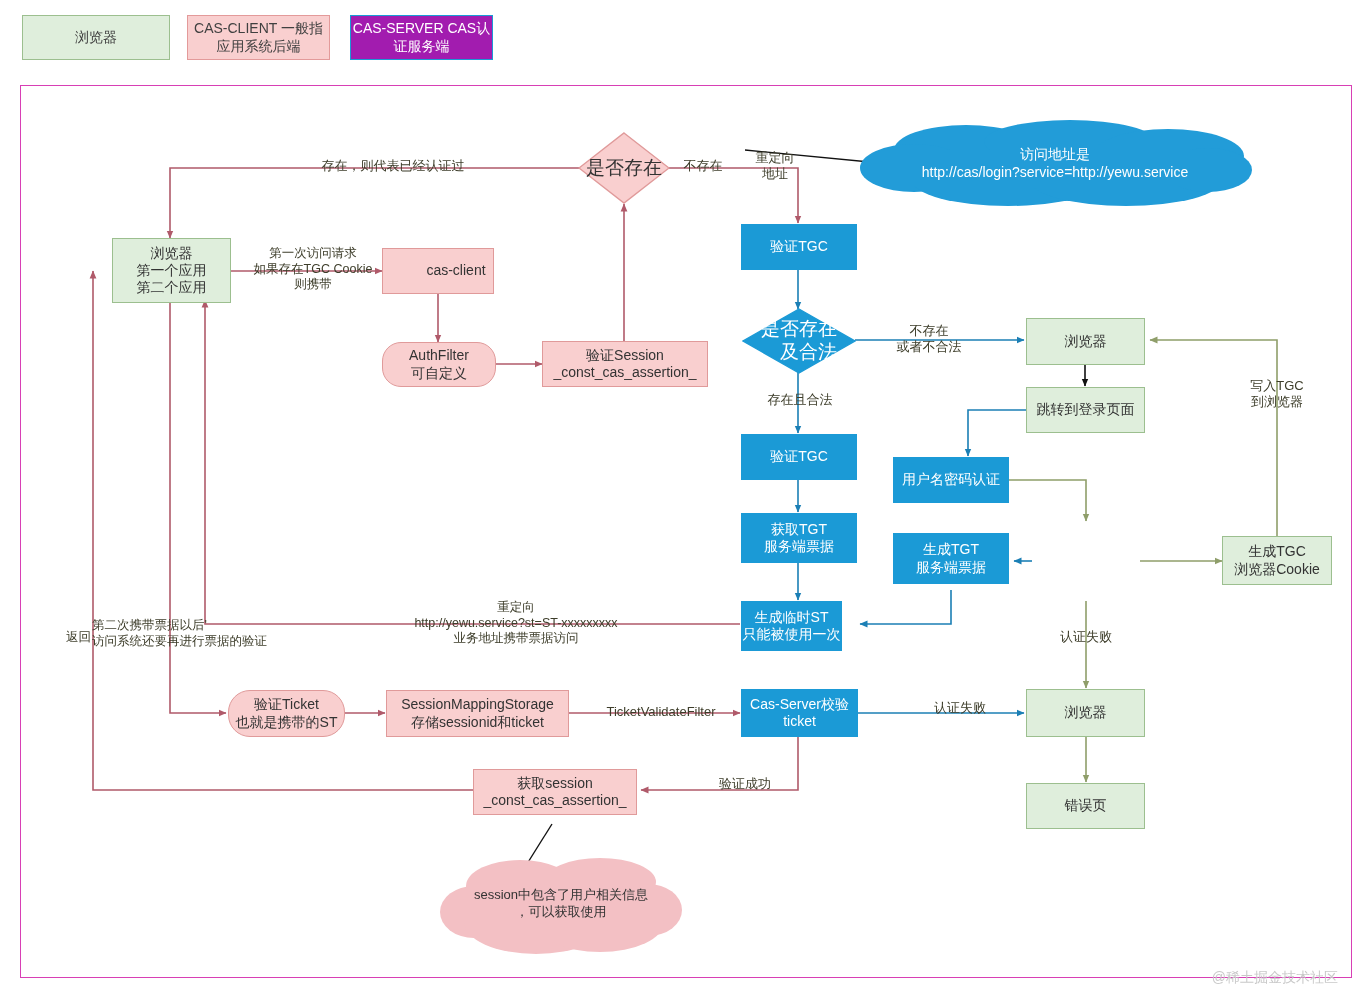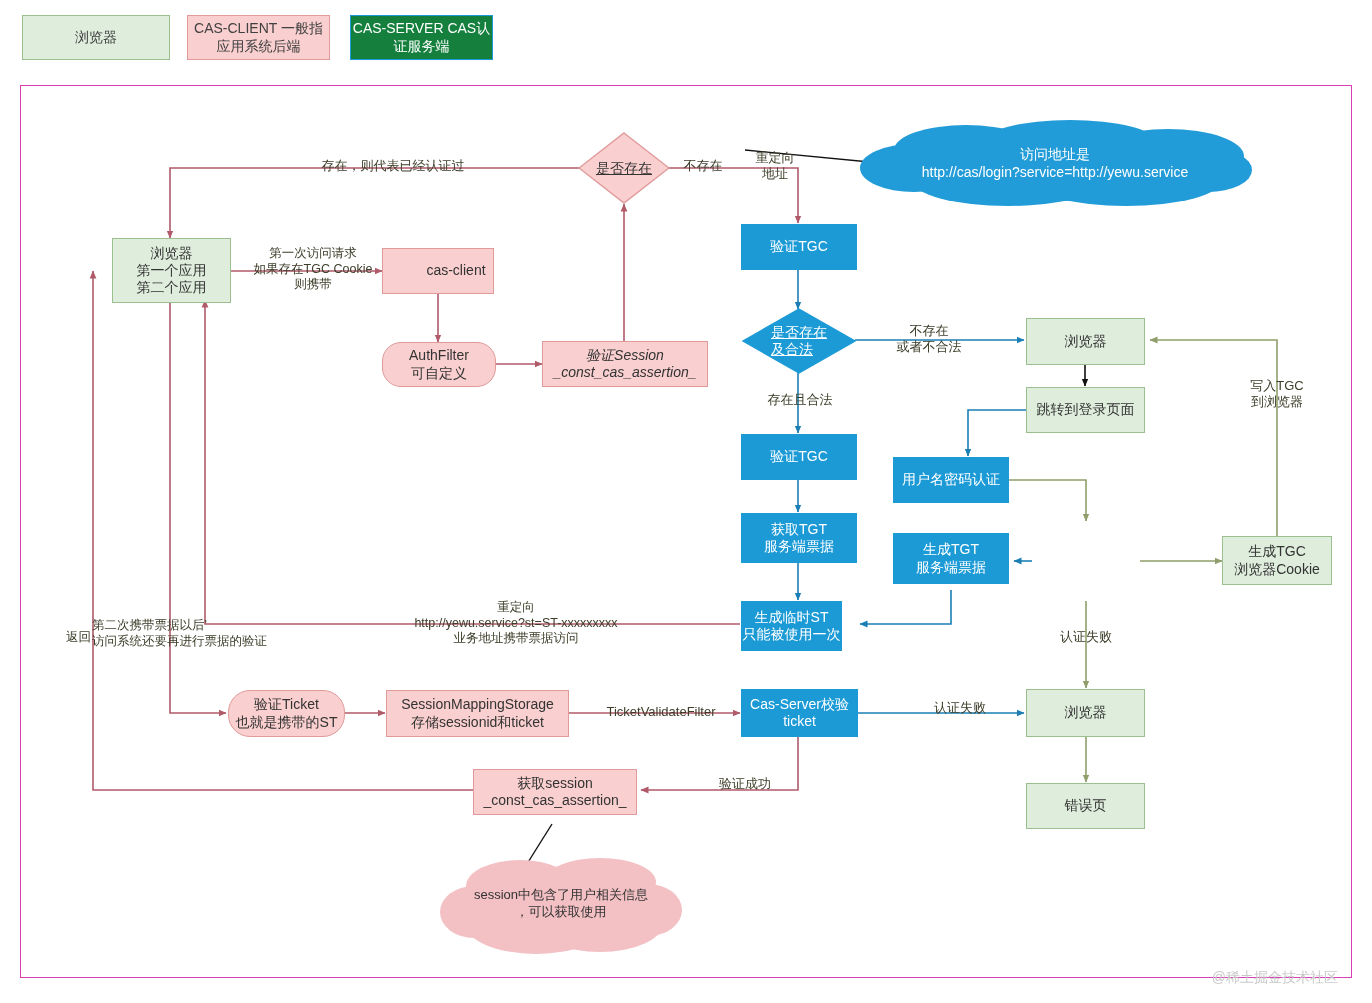--- a/index.html
+++ b/index.html
@@ -4,38 +4,38 @@
 <style>
   html,body{margin:0;padding:0;background:#fff;}
   body{font-family:"Liberation Sans","DejaVu Sans",sans-serif;}
   #canvas{position:relative;width:1372px;height:1003px;background:#ffffff;overflow:hidden;}
 
   
   .legend-box{position:absolute;display:flex;flex-direction:column;align-items:center;justify-content:center;
               text-align:center;line-height:1.25;font-size:14px;box-sizing:border-box;}
   .lg-green{background:#dfeedc;border:1px solid #9cbf8f;color:#404040;}
   .lg-pink{background:#f9cfcf;border:1px solid #e39a9a;color:#404040;}
-  .lg-blue{background:#15803d;border:1px solid #1b9ad6;color:#ffffff;}
+  .lg-blue{background:#a21caf;border:1px solid #1b9ad6;color:#ffffff;}
 
   
   #frame{position:absolute;left:20px;top:85px;width:1332px;height:893px;
          border:1.5px solid #d83fb5;box-sizing:border-box;background:transparent;}
 
   
   .node{position:absolute;box-sizing:border-box;display:flex;align-items:center;justify-content:center;
         text-align:center;line-height:1.22;font-size:14px;z-index:4;white-space:pre-line;}
   .green{background:#dfeedc;border:1px solid #9cbf8f;color:#333333;}
   .pink{background:#f9cfcf;border:1px solid #e09a9a;color:#333333;}
   .blue{background:#1b9ad6;border:1px solid #1b9ad6;color:#ffffff;}
 
   
   .diamond{position:absolute;z-index:4;}
   .diamond .dshape{position:absolute;inset:0;}
   .diamond .dlabel{position:absolute;inset:0;display:flex;align-items:center;justify-content:center;
-                   text-align:left;line-height:1.2;font-size:14px;white-space:pre-line;text-decoration:underline;}
+                   text-align:right;line-height:1.2;font-size:19px;white-space:pre-line;}
   .dlabel.w{color:#ffffff;}
   .dlabel.d{color:#333333;}
 
   
   .cloud{position:absolute;z-index:3;}
   .cloud .ctext{position:absolute;inset:0;display:flex;align-items:center;justify-content:center;
                 text-align:center;line-height:1.3;font-size:14px;white-space:pre-line;padding:0 14px;box-sizing:border-box;}
 
   
   .elabel{position:absolute;font-size:13px;color:#3d3d2a;line-height:1.25;text-align:center;
@@ -190,21 +190,21 @@
 
   <div class="node green" style="left:112px;top:238px;width:119px;height:65px;">浏览器
 第一个应用
 第二个应用</div>
 
   <div class="node pink" style="left:382px;top:248px;width:112px;height:46px;padding-left:36px;">cas-client</div>
 
   <div class="node pink" style="left:382px;top:342px;width:114px;height:45px;border-radius:19px;">AuthFilter
 可自定义</div>
 
-  <div class="node pink" style="left:542px;top:341px;width:166px;height:46px;font-style:italic;">验证Session
+  <div class="node pink" style="left:542px;top:341px;width:166px;height:46px;">验证Session
 _const_cas_assertion_</div>
 
   <div class="node blue" style="left:741px;top:224px;width:116px;height:46px;">验证TGC</div>
 
   <div class="node blue" style="left:741px;top:434px;width:116px;height:46px;">验证TGC</div>
 
   <div class="node blue" style="left:741px;top:513px;width:116px;height:50px;">获取TGT
 服务端票据</div>
 
   <div class="node blue" style="left:741px;top:601px;width:101px;height:50px;">生成临时ST

